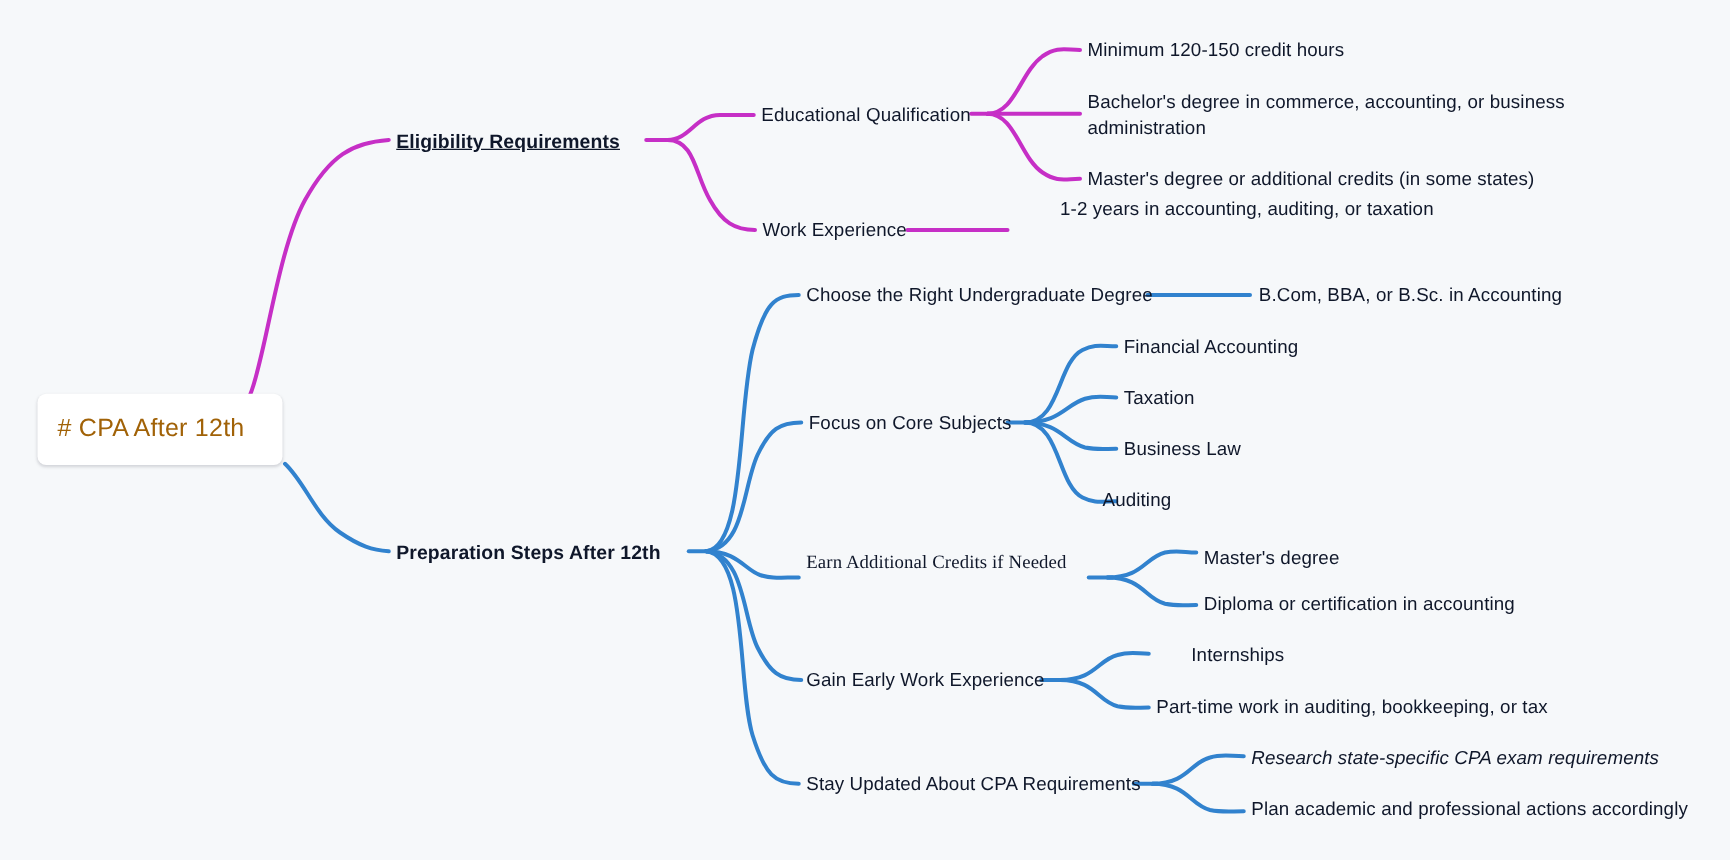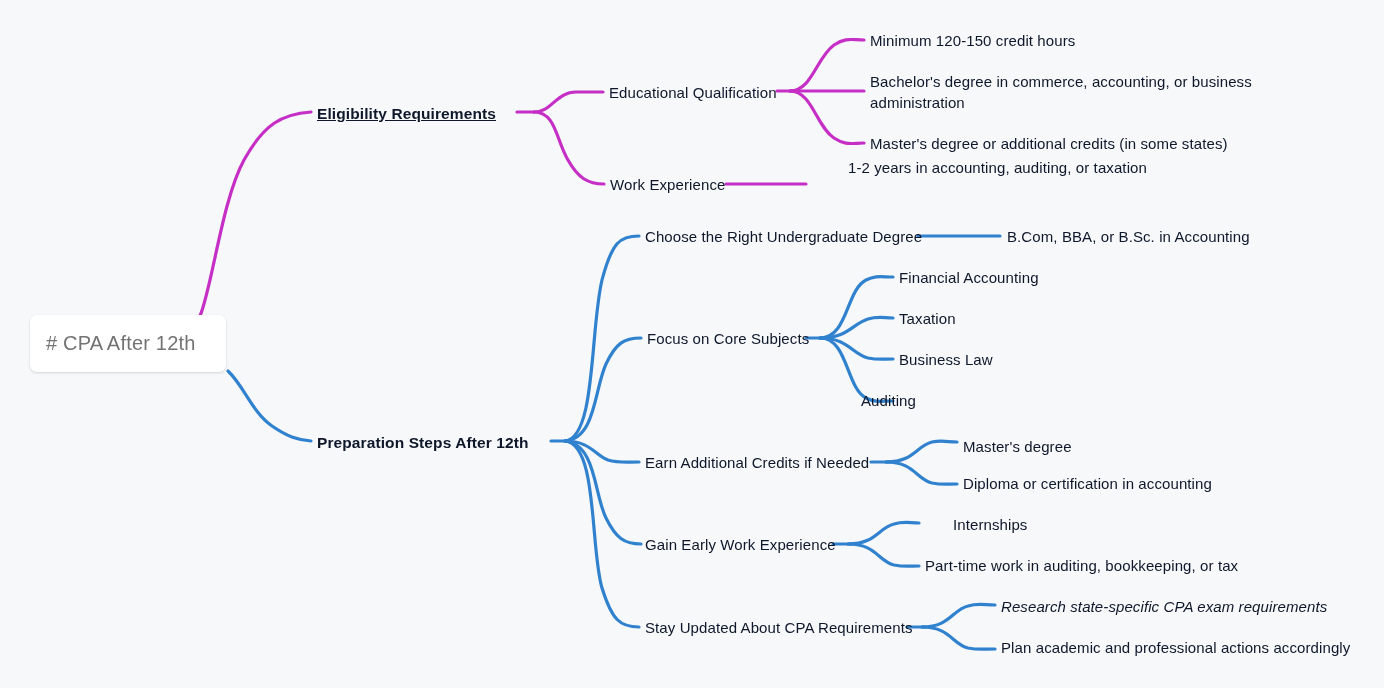--- a/index.html
+++ b/index.html
@@ -50,21 +50,21 @@
     top: 315px;
     width: 196px;
     height: 57px;
     background: #ffffff;
     border-radius: 7px;
     box-shadow: 0 1px 3px rgba(16, 24, 40, 0.10), 0 1px 2px rgba(16, 24, 40, 0.06);
     display: flex;
     align-items: center;
   }
   .root-text {
-    color: #737373;
+    color: #a16207;
     font-size: 20px;
     padding-left: 16px;
     letter-spacing: 0.2px;
     white-space: nowrap;
   }
 </style>
 </head>
 <body>
 
 <div id="mindmap">
@@ -142,23 +142,23 @@
   <div class="node-label" style="left:1007px; top:226px;">B.Com, BBA, or B.Sc. in Accounting</div>
 
   <div class="node-label" style="left:647px; top:328px;">Focus on Core Subjects</div>
 
   <div class="node-label" style="left:899px; top:267px;">Financial Accounting</div>
 
   <div class="node-label" style="left:899px; top:308px;">Taxation</div>
 
   <div class="node-label" style="left:899px; top:349px;">Business Law</div>
 
-  <div class="node-label" style="left:861px; top:390px;">Auditing</div>
+  <div class="node-label" style="left:882px; top:390px;">Auditing</div>
 
-  <div class="node-label" style="left:645px; top:452px;">Earn Additional Credits if Needed</div>
+  <div class="node-label" style="left:645px; top:440px;font-family:Liberation Serif, serif;">Earn Additional Credits if Needed</div>
 
   <div class="node-label" style="left:963px; top:436px;text-align:center;">Master's degree</div>
 
   <div class="node-label" style="left:963px; top:473px;">Diploma or certification in accounting</div>
 
   <div class="node-label" style="left:645px; top:534px;">Gain Early Work Experience</div>
 
   <div class="node-label" style="left:925px; top:514px;margin-left:28px;">Internships</div>
 
   <div class="node-label" style="left:925px; top:555px;">Part-time work in auditing, bookkeeping, or tax</div>

